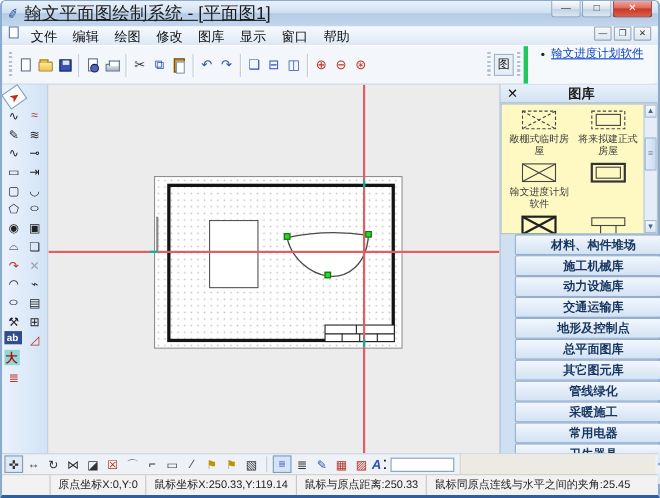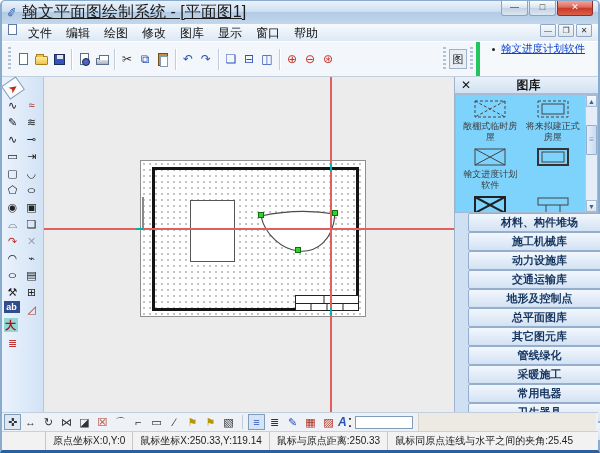--- a/index.html
+++ b/index.html
@@ -100,21 +100,21 @@
   .panel{ width:144px; flex:0 0 144px; background:#cfe0f2; border-left:1px solid #9fb4cc;
     display:flex; flex-direction:column; }
   .panel-header{ height:17px; flex:0 0 17px; display:flex; align-items:center;
     background:linear-gradient(#e9f1fa,#d2e2f2); border-bottom:1px solid #aabdd4; }
   .panel-close{ font-size:12px; font-weight:bold; color:#111; padding:0 6px; line-height:15px; }
   .panel-title{ flex:1; text-align:center; font-size:12px; font-weight:bold; color:#1a1a1a; padding-right:18px; }
   .cat-btn{ display:block; width:100%; font-size:11px; font-weight:bold; color:#16355f; text-align:center;
     background:linear-gradient(#f2f7fd,#d3e2f3); border:1px solid #96aecd; border-radius:2px;
     padding:1px 0; font-family:inherit; }
   .active-cat{ flex:0 0 18px; height:18px; }
-  .items{ flex:0 0 119px; height:119px; background:#7dd3fc; border:1px solid #a5b9d2;
+  .items{ flex:0 0 119px; height:119px; background:#fef9c3; border:1px solid #a5b9d2;
     display:flex; overflow:hidden; }
   .items-grid{ flex:1; display:grid; grid-template-columns:1fr 1fr; align-content:start;
     padding:4px 1px 0 3px; row-gap:4px; }
   .tile{ display:flex; flex-direction:column; align-items:center; }
   .tile svg{ display:block; }
   .tile-label{ font-size:9px; line-height:11px; color:#3c3c3c; text-align:center; width:58px; margin-top:2px; }
   .scrollbar{ width:12px; flex:0 0 12px; background:#e4edf8; border-left:1px solid #b7c8dd;
     display:flex; flex-direction:column; }
   .sbtn{ height:12px; flex:0 0 12px; font-size:7px; text-align:center; line-height:11px; color:#44618a;
     background:linear-gradient(#f7fafd,#d9e5f2); border:1px solid #a5bad4; }

